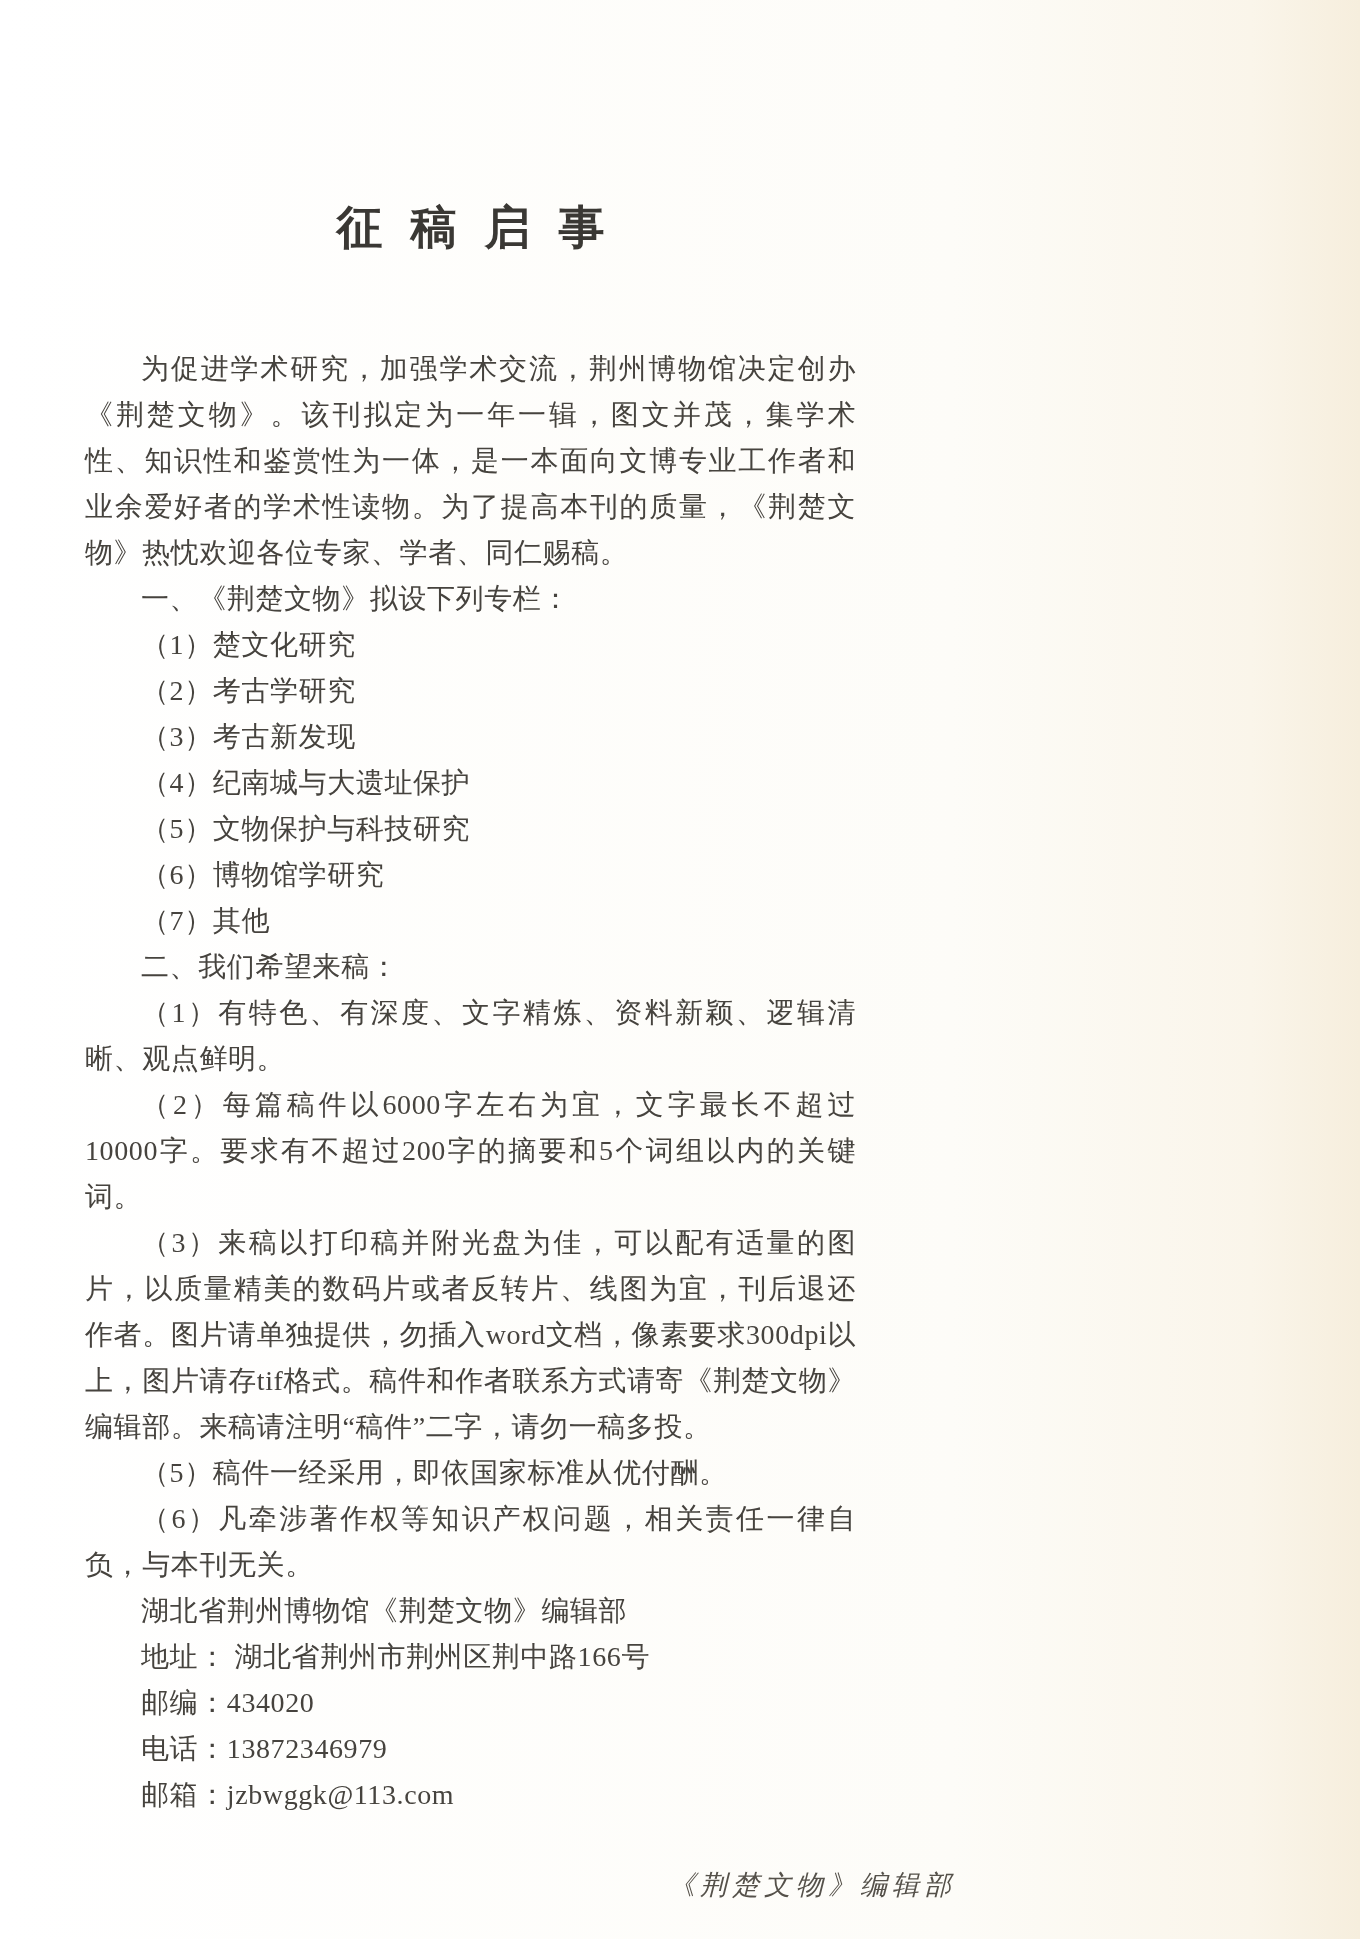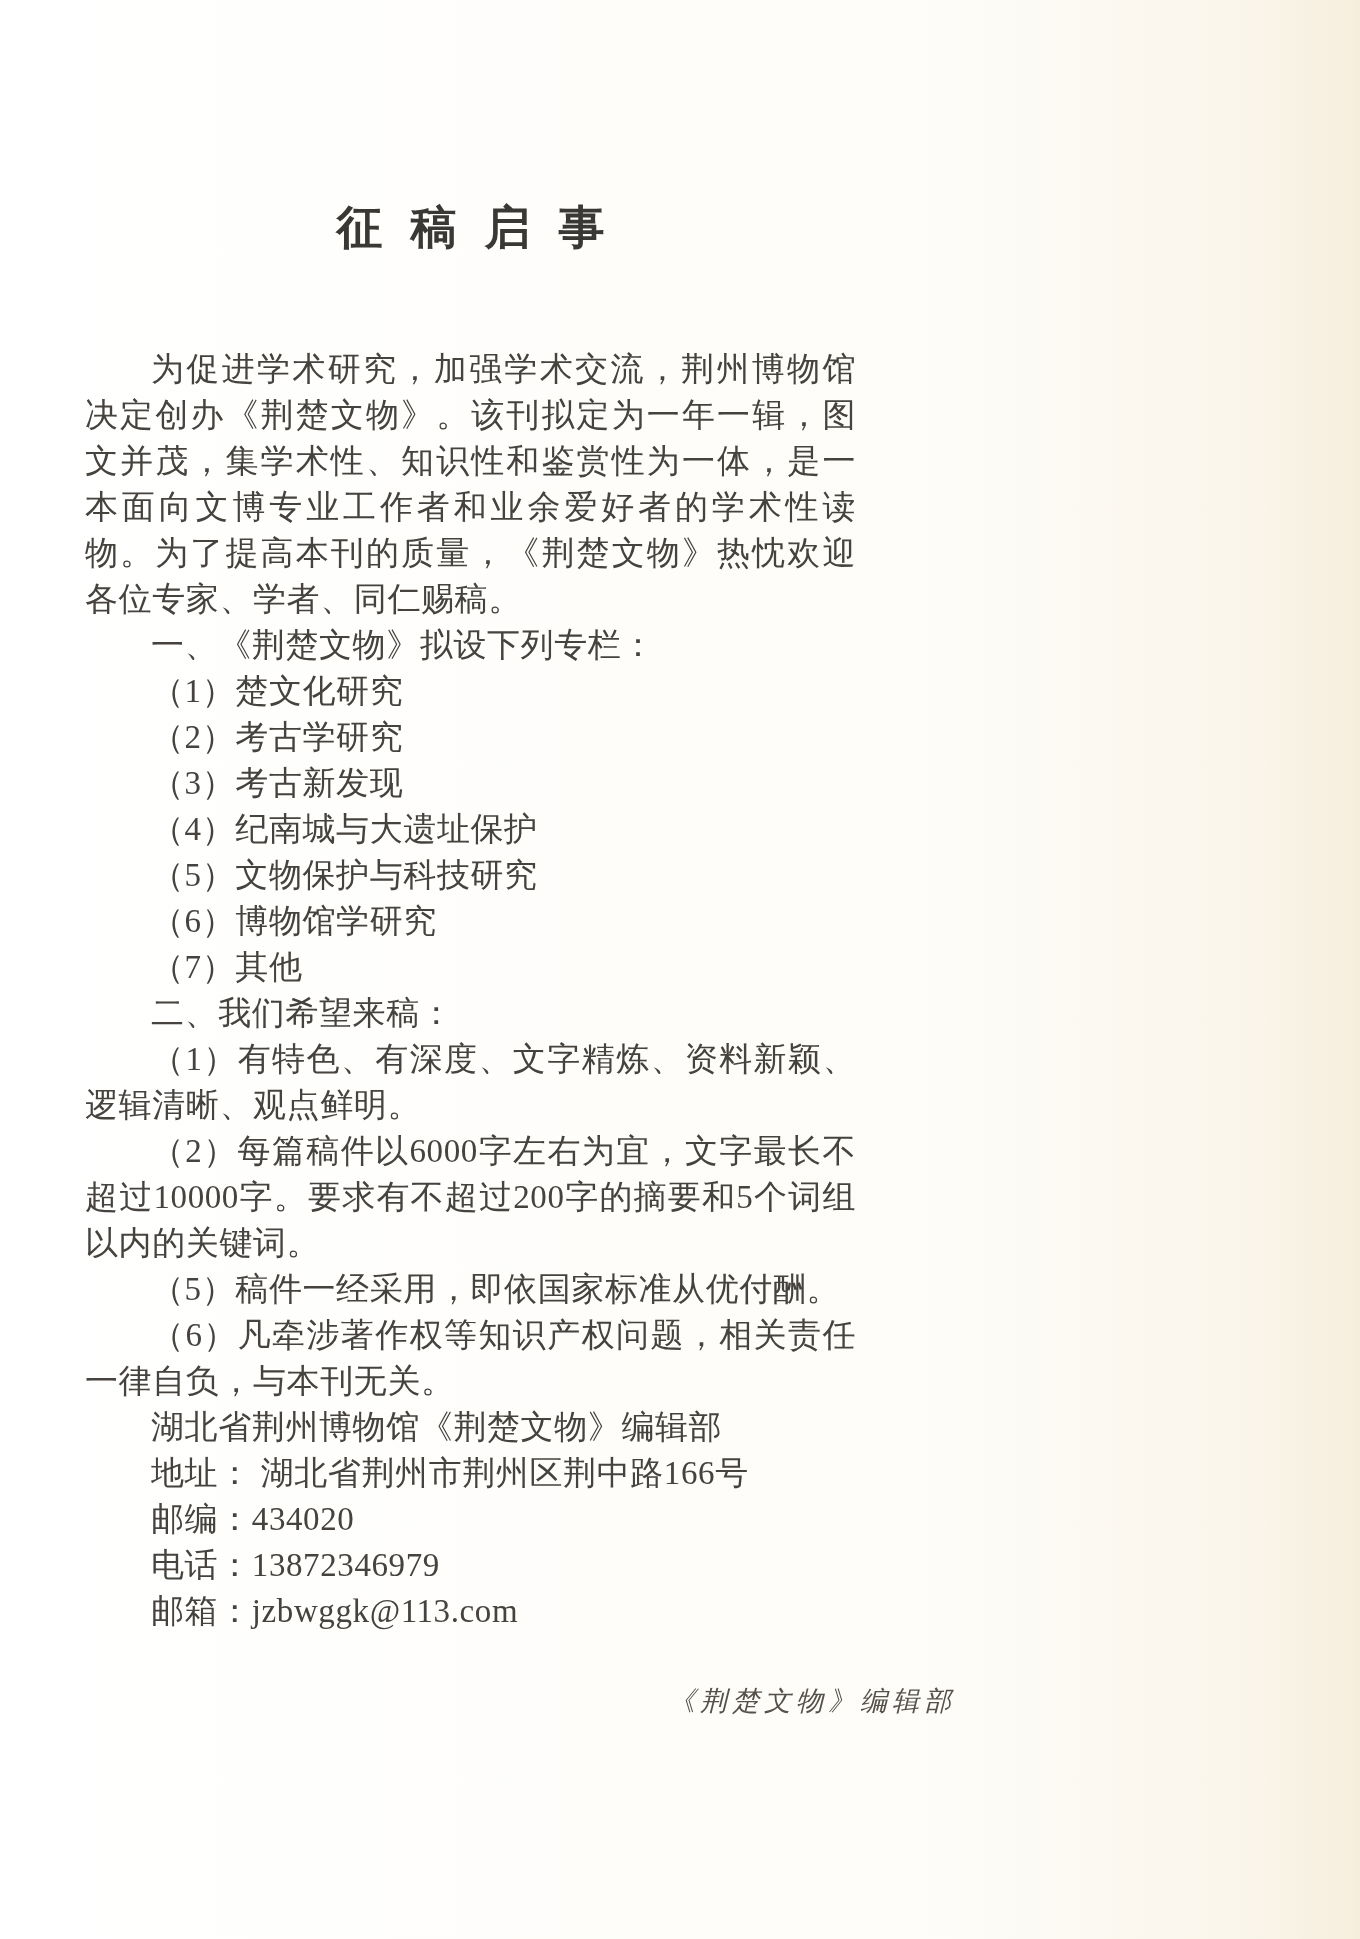--- a/index.html
+++ b/index.html
@@ -29,21 +29,21 @@
     font-size:46px;
     font-weight:bold;
     color:var(--title-ink);
     letter-spacing:28px;
     padding-left:28px; 
     margin:48px 0 88px 0;
     line-height:60px;
   }
   .body-text p{
     margin:0;
-    font-size:33px;
+    font-size:28px;
     line-height:46px;
     letter-spacing:0.6px;
     text-indent:2em;
     text-align:justify;
   }
   .footer-line{
     margin-top:44px;
     font-size:27px;
     font-style:italic;
     color:var(--footer-ink);
@@ -70,20 +70,21 @@
     <p>（2）考古学研究</p>
     <p>（3）考古新发现</p>
     <p>（4）纪南城与大遗址保护</p>
     <p>（5）文物保护与科技研究</p>
     <p>（6）博物馆学研究</p>
     <p>（7）其他</p>
 
     <p>二、我们希望来稿：</p>
     <p>（1）有特色、有深度、文字精炼、资料新颖、逻辑清晰、观点鲜明。</p>
     <p>（2）每篇稿件以6000字左右为宜，文字最长不超过10000字。要求有不超过200字的摘要和5个词组以内的关键词。</p>
+    <p>（3）来稿以打印稿并附光盘为佳，可以配有适量的图片，以质量精美的数码片或者反转片、线图为宜，刊后退还作者。图片请单独提供，勿插入word文档，像素要求300dpi以上，图片请存tif格式。稿件和作者联系方式请寄《荆楚文物》编辑部。来稿请注明“稿件”二字，请勿一稿多投。</p>
     <p>（5）稿件一经采用，即依国家标准从优付酬。</p>
     <p>（6）凡牵涉著作权等知识产权问题，相关责任一律自负，与本刊无关。</p>
 
     <p>湖北省荆州博物馆《荆楚文物》编辑部</p>
     <p>地址： 湖北省荆州市荆州区荆中路166号</p>
     <p>邮编：434020</p>
     <p>电话：13872346979</p>
     <p>邮箱：jzbwggk@113.com</p>
   </div>
 

